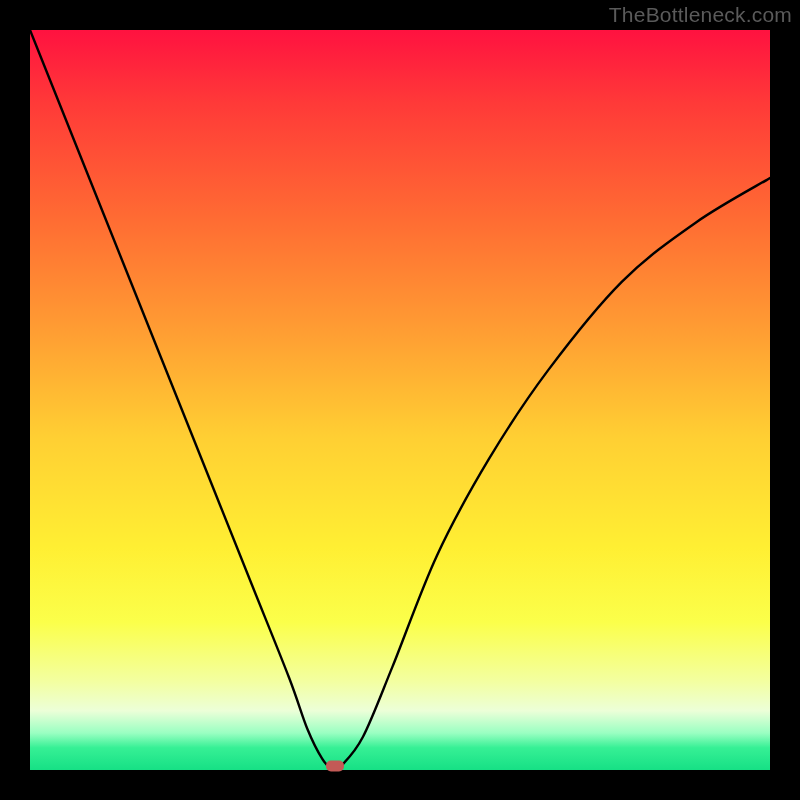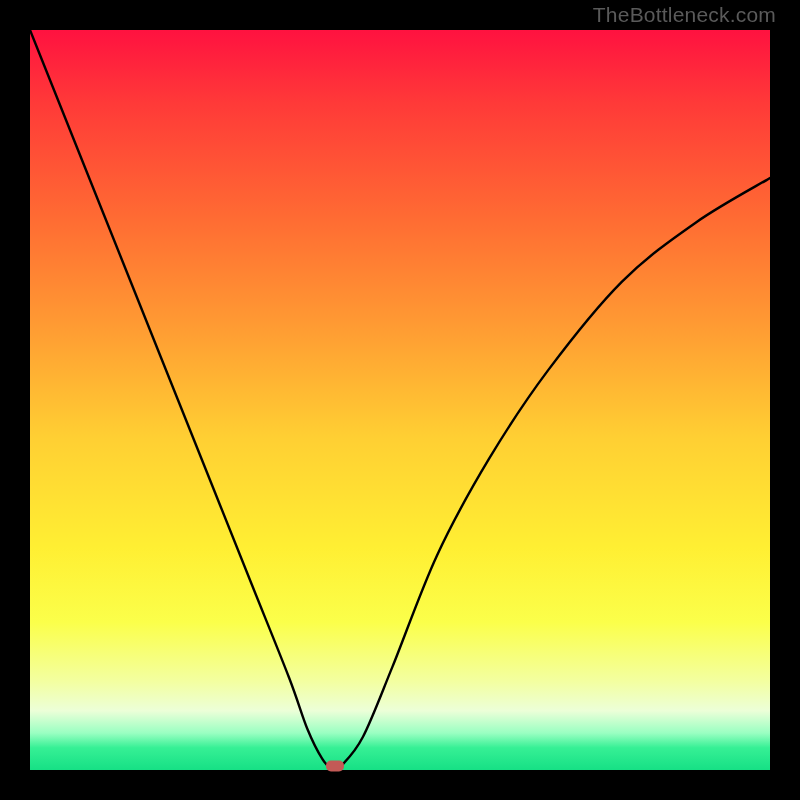--- a/index.html
+++ b/index.html
@@ -53,21 +53,21 @@
     width: 18px;
     height: 11px;
     background: #c35a56;
     border-radius: 5px;
     transform: translate(-50%, -50%);
   }
 
   .watermark {
     position: absolute;
     top: 3px;
-    right: 24px;
+    right: 8px;
     color: #5a5a5a;
     font-size: 21px;
     font-weight: 500;
     letter-spacing: 0.2px;
   }
 </style>
 </head>
 <body>
 
 <div class="outer">

